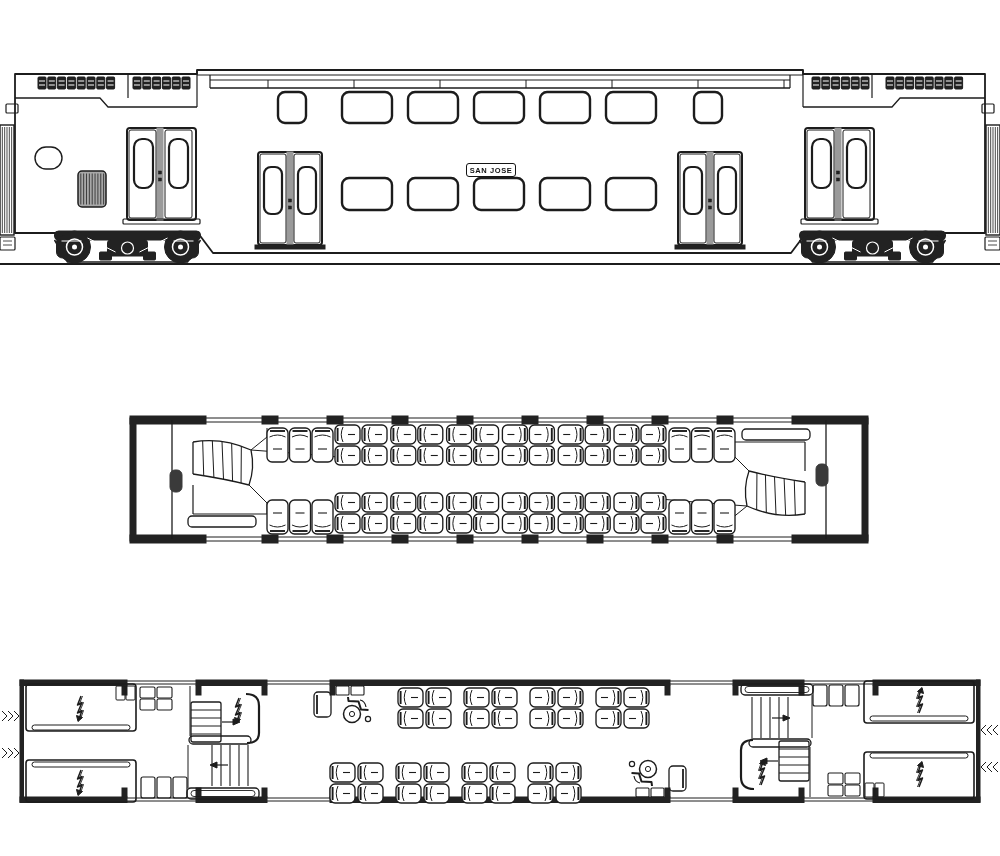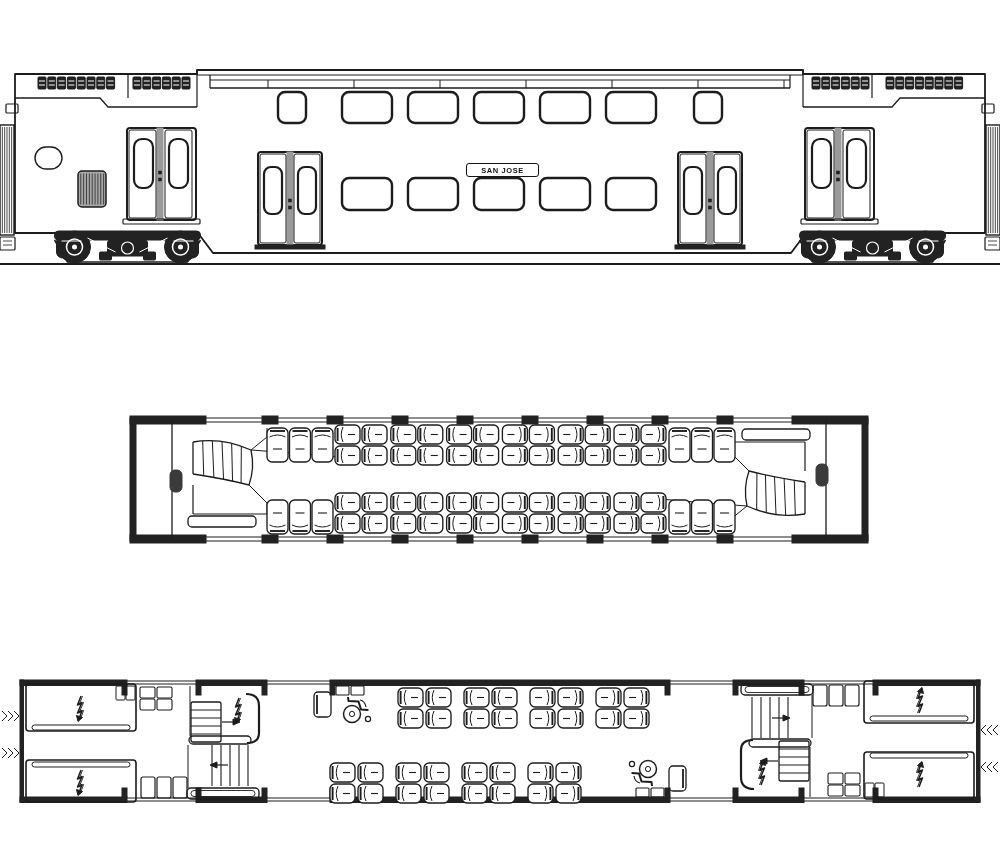--- a/index.html
+++ b/index.html
@@ -1,19 +1,19 @@
 <!DOCTYPE html>
 <html><head>
 <meta charset="utf-8">
 <style>
   html,body{margin:0;padding:0;background:#fff;}
   #stage{position:relative;width:1000px;height:856px;background:#fff;overflow:hidden;
          font-family:"Liberation Sans", sans-serif;}
   #drawing{position:absolute;left:0;top:0;}
-  #signboard{position:absolute;left:466px;top:163px;width:73px;height:14px;
+  #signboard{position:absolute;left:466px;top:163px;width:50px;height:14px;
              border:1.6px solid #141414;border-radius:3px;background:#fff;
              display:flex;align-items:center;justify-content:center;
              font-size:7.5px;font-weight:bold;letter-spacing:.6px;color:#111;
              box-sizing:border-box;white-space:nowrap;}
 </style>
 </head>
 <body>
 
 <div id="stage">
   <svg id="drawing" width="1000" height="856" viewBox="0 0 1000 856">

